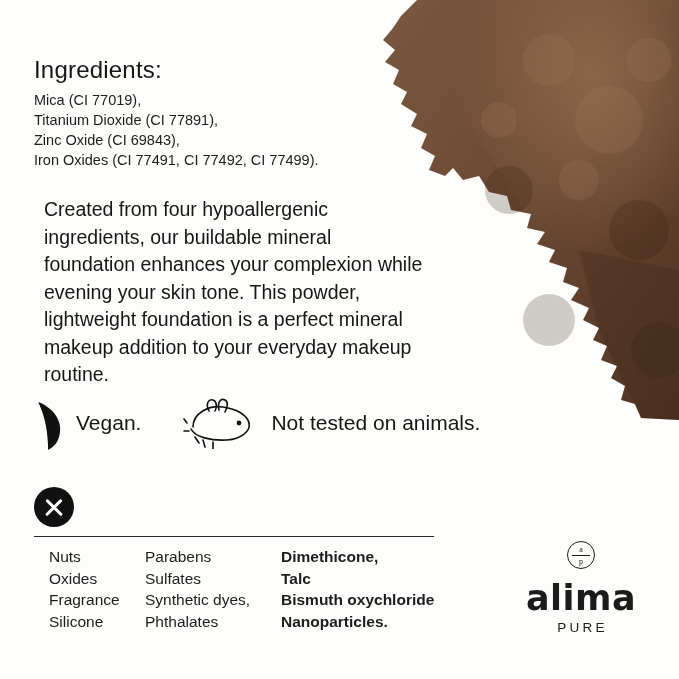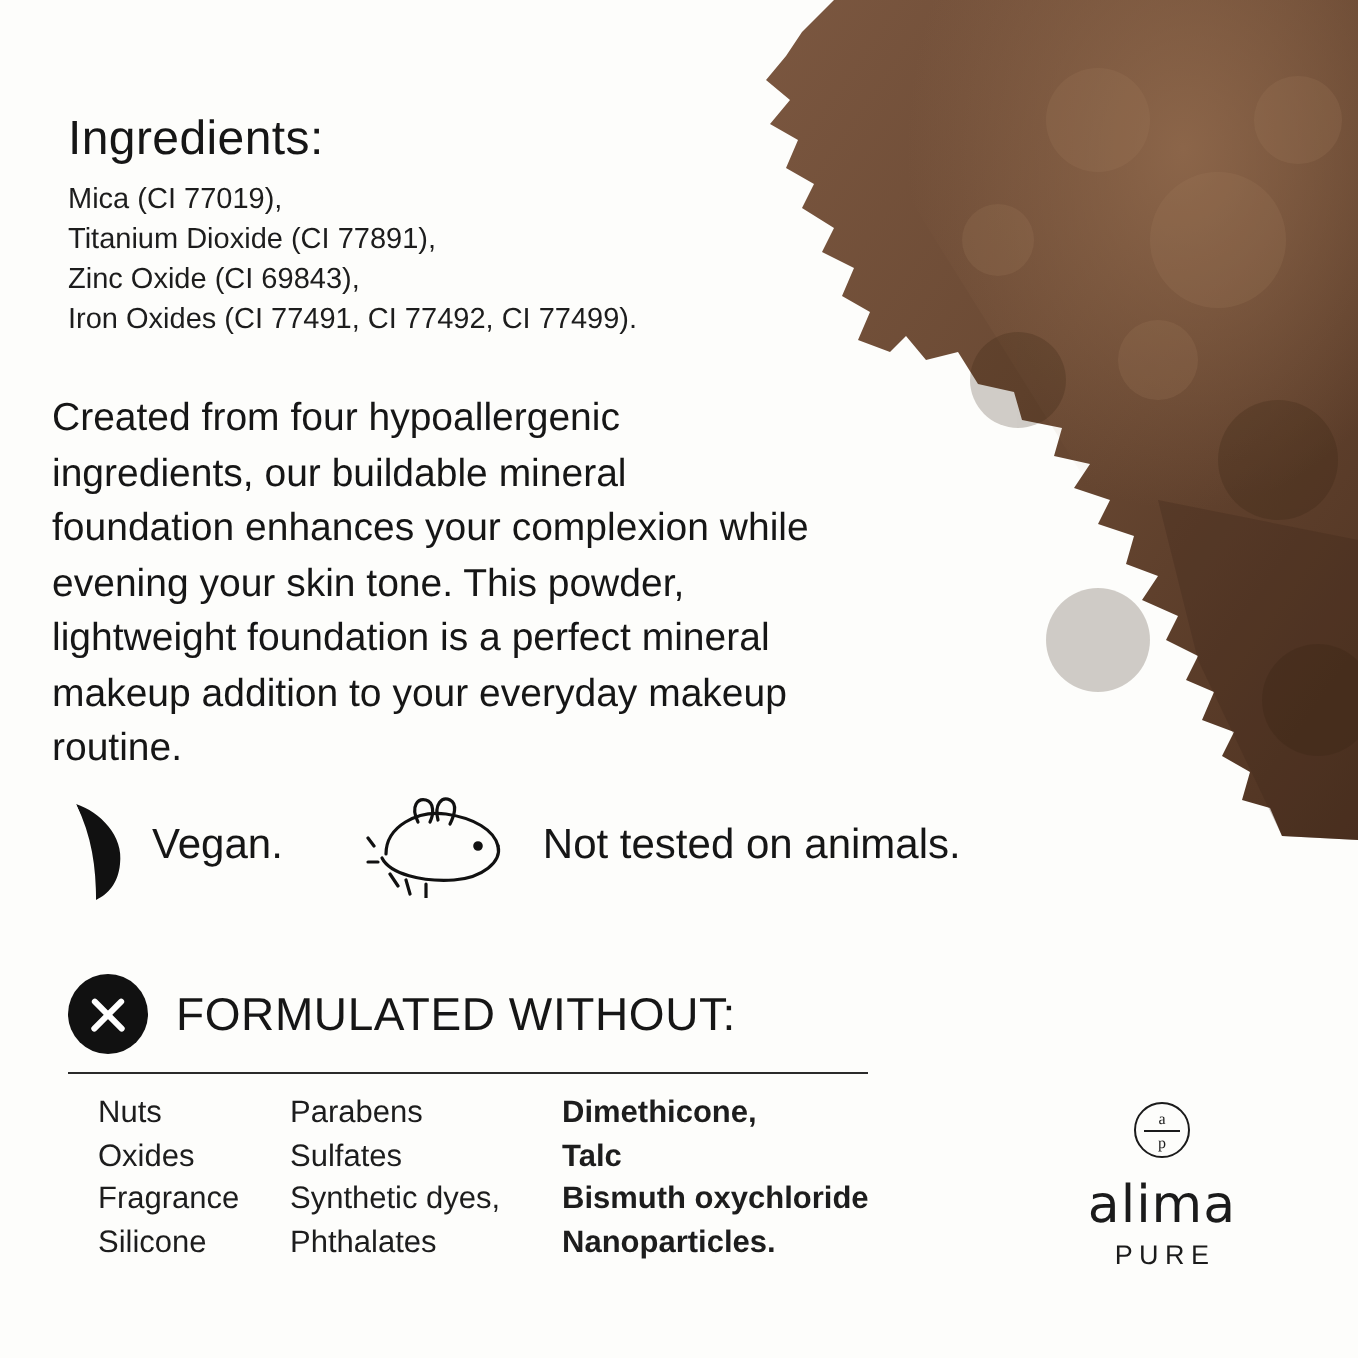--- a/index.html
+++ b/index.html
@@ -43,21 +43,21 @@
     left: 34px;
     top: 90px;
     font-size: 14.5px;
     line-height: 20px;
     color: #1d1d1d;
   }
   .ingredients-list div { white-space: nowrap; }
 
   .description {
     position: absolute;
-    left: 26px;
+    left: 44px;
     top: 196px;
     width: 380px;
     font-size: 19.5px;
     line-height: 27.5px;
     color: #161616;
   }
 
   
   .badges {
     position: absolute;
@@ -167,25 +167,25 @@
     position: absolute;
     left: 0; right: 0;
     font-size: 8px;
     line-height: 9px;
     font-family: "Liberation Serif", serif;
     color: #1b1b1b;
   }
   .brand-mark .bm-top { top: 2.5px; }
   .brand-mark .bm-bot { bottom: 2.5px; }
   .brand-name {
-    font-size: 26px;
+    font-size: 35px;
     letter-spacing: .5px;
     color: #1b1b1b;
     font-family: "DejaVu Sans", sans-serif;
-    font-weight: 400;
+    font-weight: 700;
   }
   .brand-sub {
     font-size: 13.5px;
     letter-spacing: 3.2px;
     color: #1b1b1b;
     margin-top: 2px;
     padding-left: 3px;
   }
 </style>
 </head>
@@ -270,21 +270,20 @@
             <path d="M4 26 l-3 -4 M6 34 l-5 0"></path>
           </g>
         </svg>
       </span>
       <span class="badge-label">Not tested on animals.</span>
     </div>
   </div>
 
   <div class="fw-header">
     <span class="x-badge"></span>
-    <span class="fw-title">FORMULATED WITHOUT:</span>
   </div>
   <div class="fw-rule"></div>
 
   <div class="fw-columns">
     <div class="fw-col">
       <div>Nuts</div>
       <div>Oxides</div>
       <div>Fragrance</div>
       <div>Silicone</div>
     </div>

